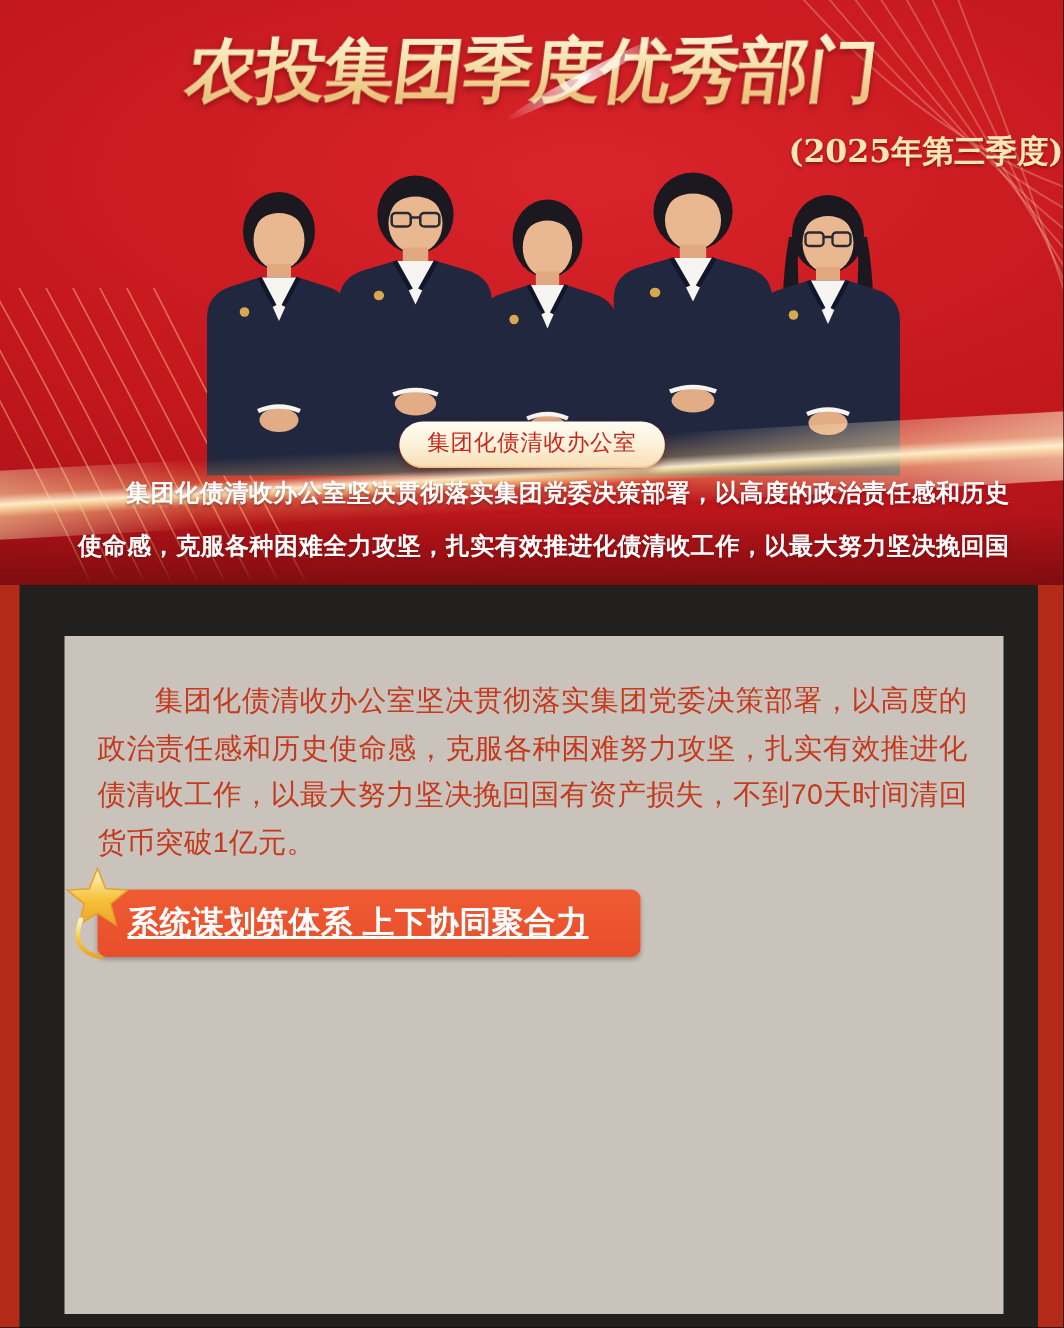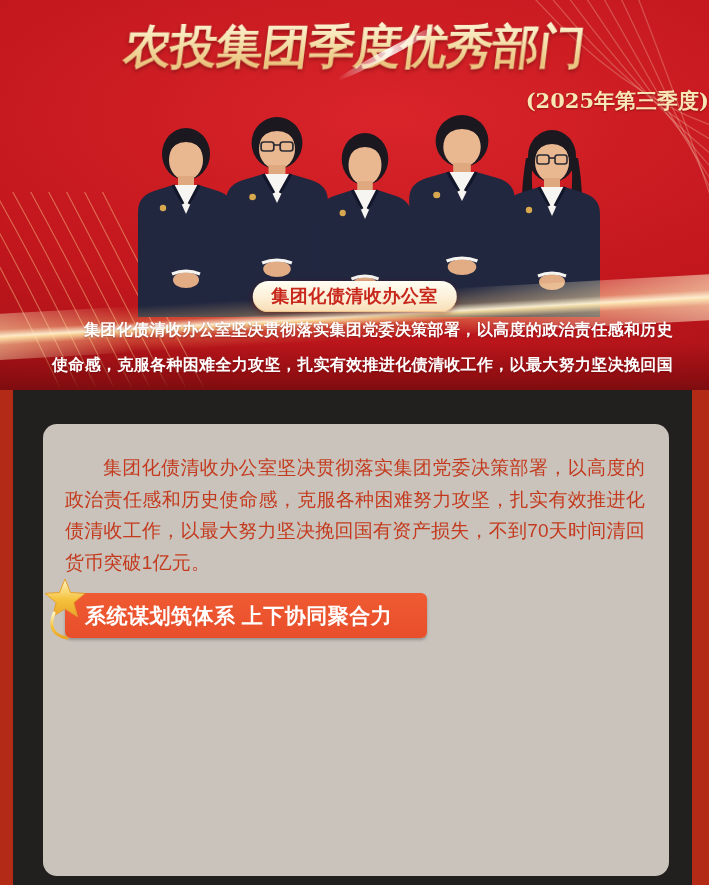--- a/index.html
+++ b/index.html
@@ -58,51 +58,51 @@
     content:""; position:absolute; left:0; top:0; width:100%; height:100%;
     background:linear-gradient(90deg, rgba(255,235,190,.55) 0%, rgba(255,235,190,0) 22%,
       rgba(255,235,190,0) 62%, rgba(255,240,205,.65) 100%);
   }
 
   .badge {
     position:absolute; z-index:6; top:281px; left:50%; transform:translateX(-50%);
     height:31px; line-height:30px; padding:0 19px; border-radius:16px;
     background:linear-gradient(180deg,#fffdf3 0%,#fcefd6 55%,#f8ddb4 100%);
     box-shadow:0 2px 6px rgba(110,8,4,.45), inset 0 -1px 0 #f0c488;
-    color:#c8271c; font-weight:bold; font-size:18px; letter-spacing:.5px; white-space:nowrap;
+    color:#c8271c; font-weight:normal; font-size:15px; letter-spacing:.5px; white-space:nowrap;
   }
 
   .intro {
     position:absolute; z-index:6; top:312px; left:52px; right:36px;
     color:#ffffff; font-weight:bold; font-size:16px; line-height:35px;
     text-indent:2em; text-align:justify; letter-spacing:.3px;
     text-shadow:0 1px 2px rgba(90,8,8,.45);
   }
 
   
   .lower {
     position:relative; width:709px; height:495px; background:#21201e;
     border-left:13px solid #b32a17; border-right:17px solid #b32a17;
   }
   .card {
     position:absolute; left:30px; top:34px; width:626px; height:452px;
-    background:#c9c3bc; padding:28px 24px 0 22px; overflow:hidden;border-radius:14px;
+    background:#c9c3bc; padding:28px 24px 0 22px; overflow:hidden;
   }
   .para {
     color:#c43a1e; font-size:19px; line-height:31.5px;
     text-indent:2em; text-align:justify; letter-spacing:.2px;
   }
   .section-bar {
     position:relative; margin:15px 0 26px 0; width:362px; height:45px;
     background:linear-gradient(180deg,#ef5b33 0%,#e84e2a 100%);
     border-radius:6px; box-shadow:0 2px 3px rgba(0,0,0,.25);
   }
   .section-title {
     display:block; line-height:45px; padding-left:20px;
-    color:#ffffff; font-weight:bold; font-size:21px; letter-spacing:.5px; white-space:nowrap;
+    color:#ffffff; font-weight:bold; font-size:21px; letter-spacing:.5px; white-space:nowrap;text-decoration:underline;
   }
   .star-wrap { position:absolute; left:-22px; top:-16px; width:48px; height:64px; }
 </style>
 </head>
 <body>
 
 <div class="page">
 
   <header class="banner">
 

